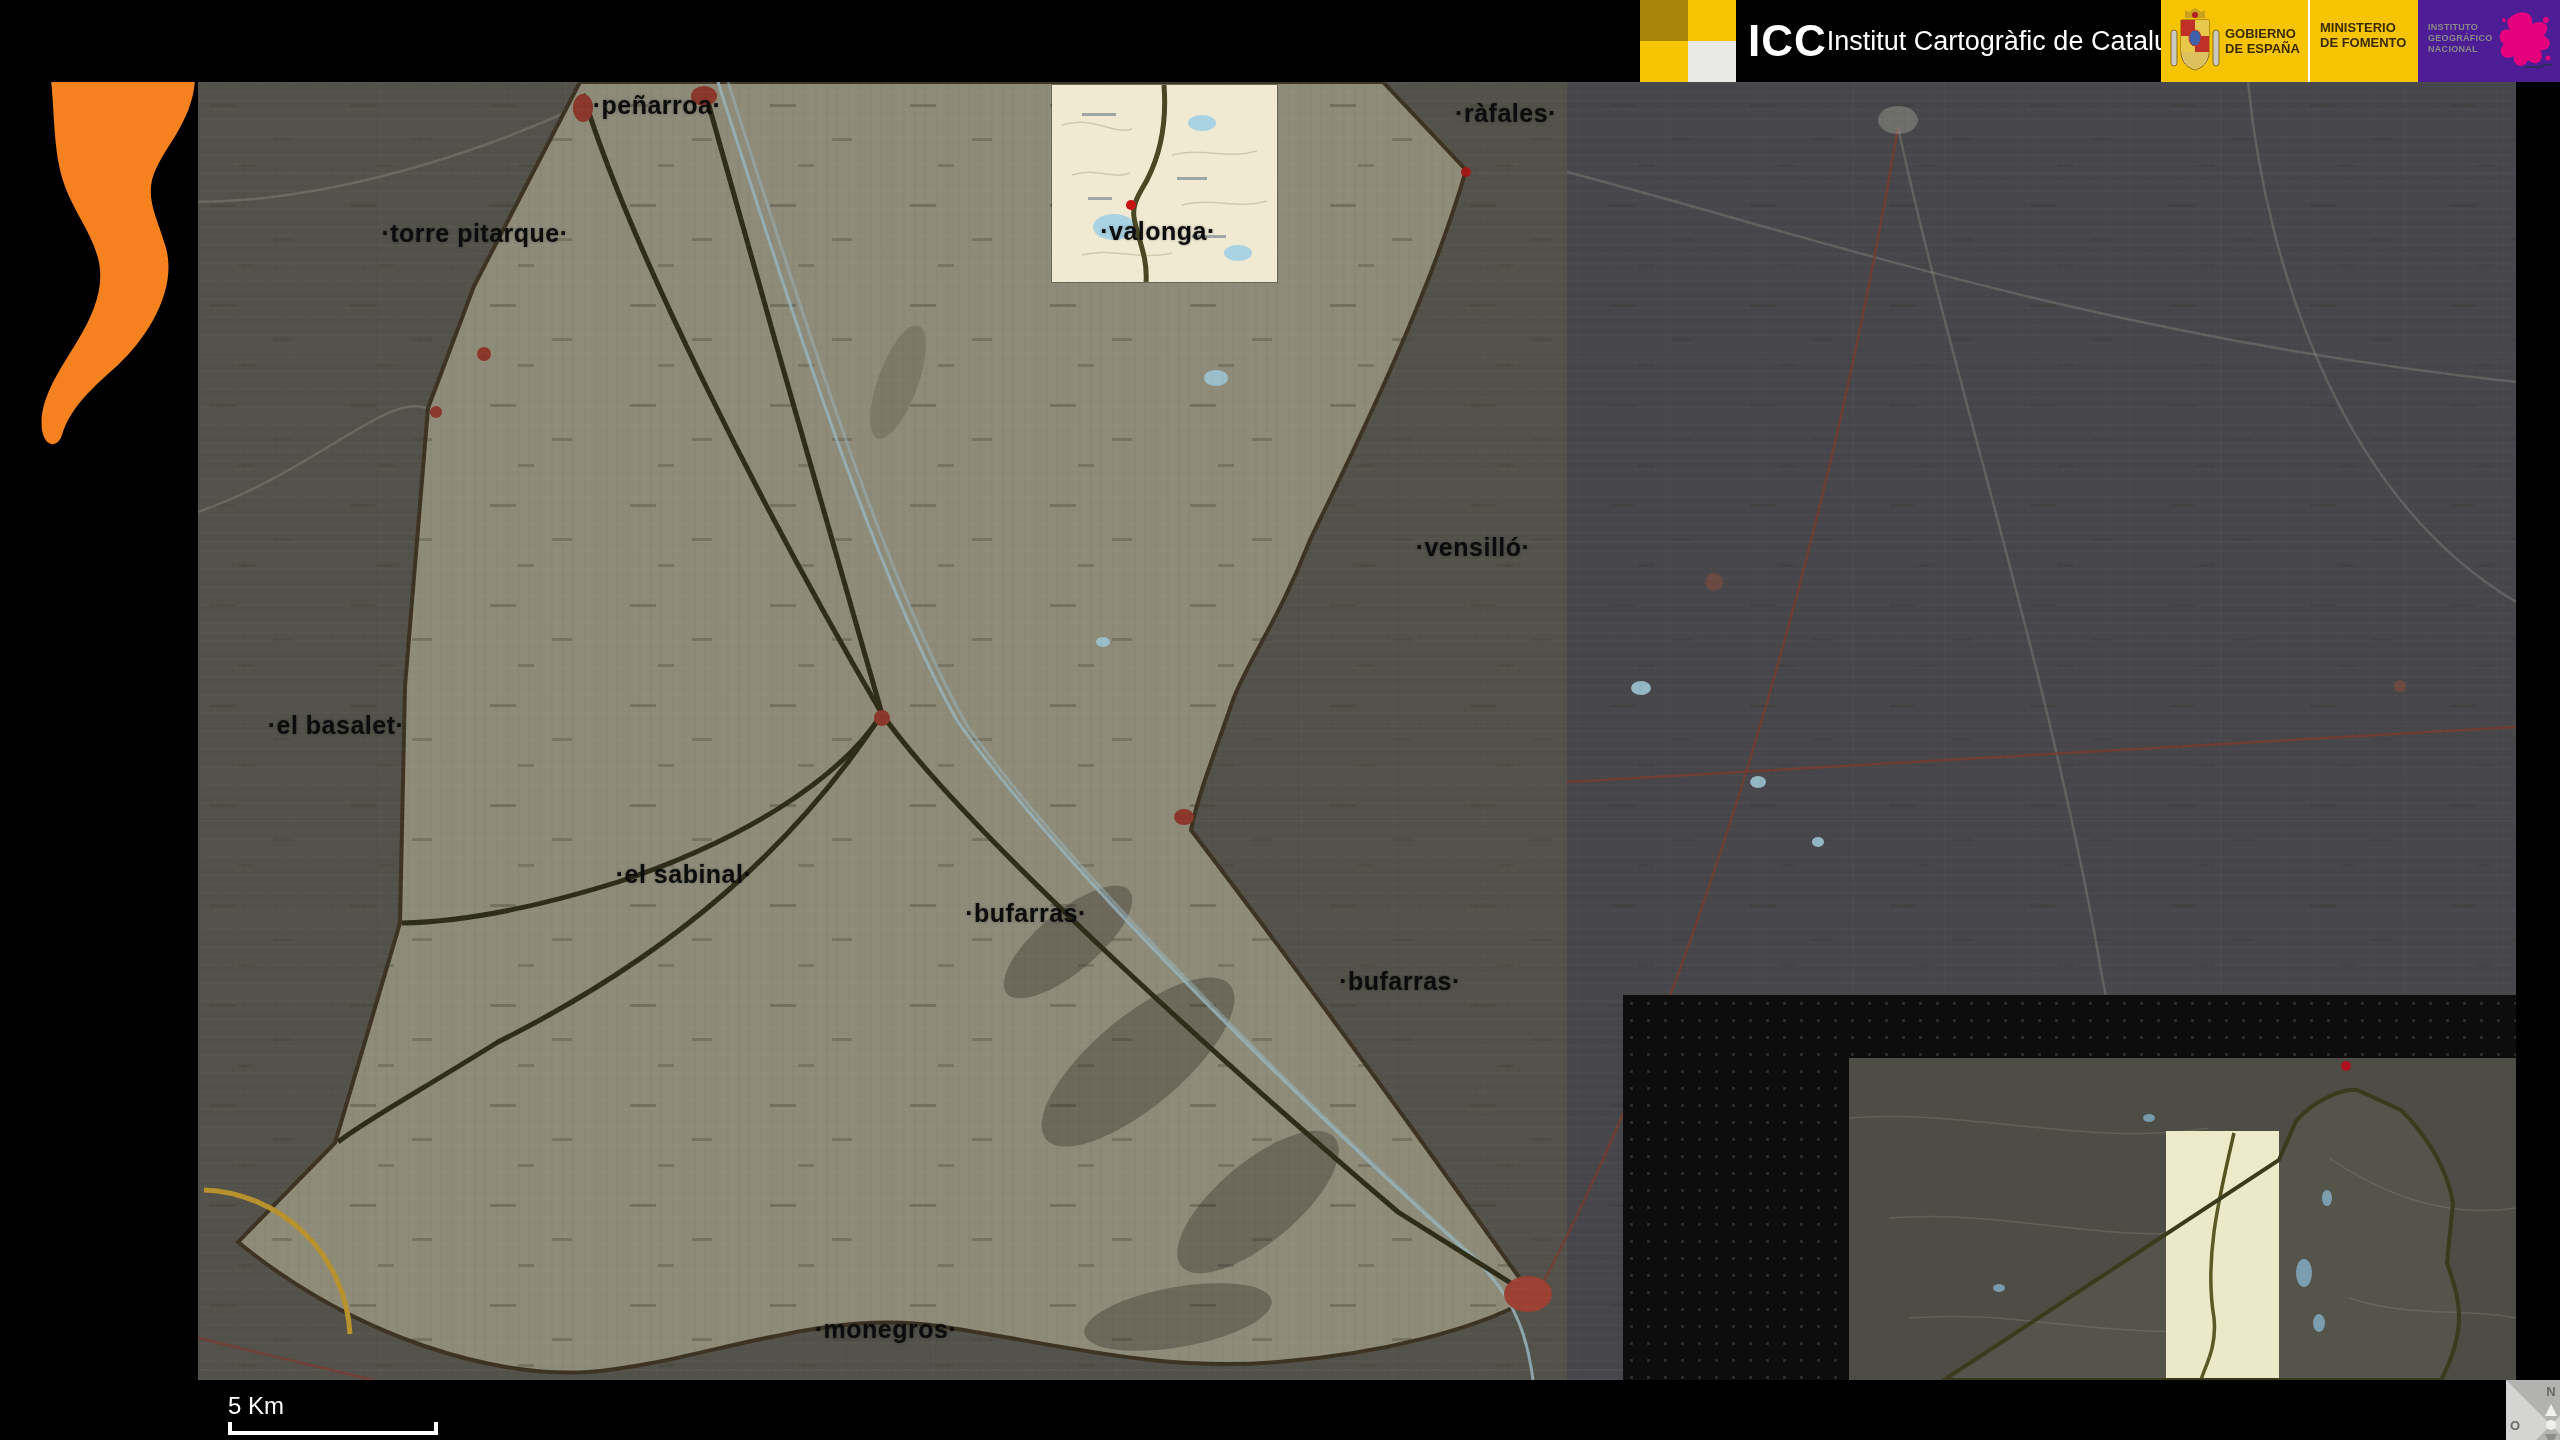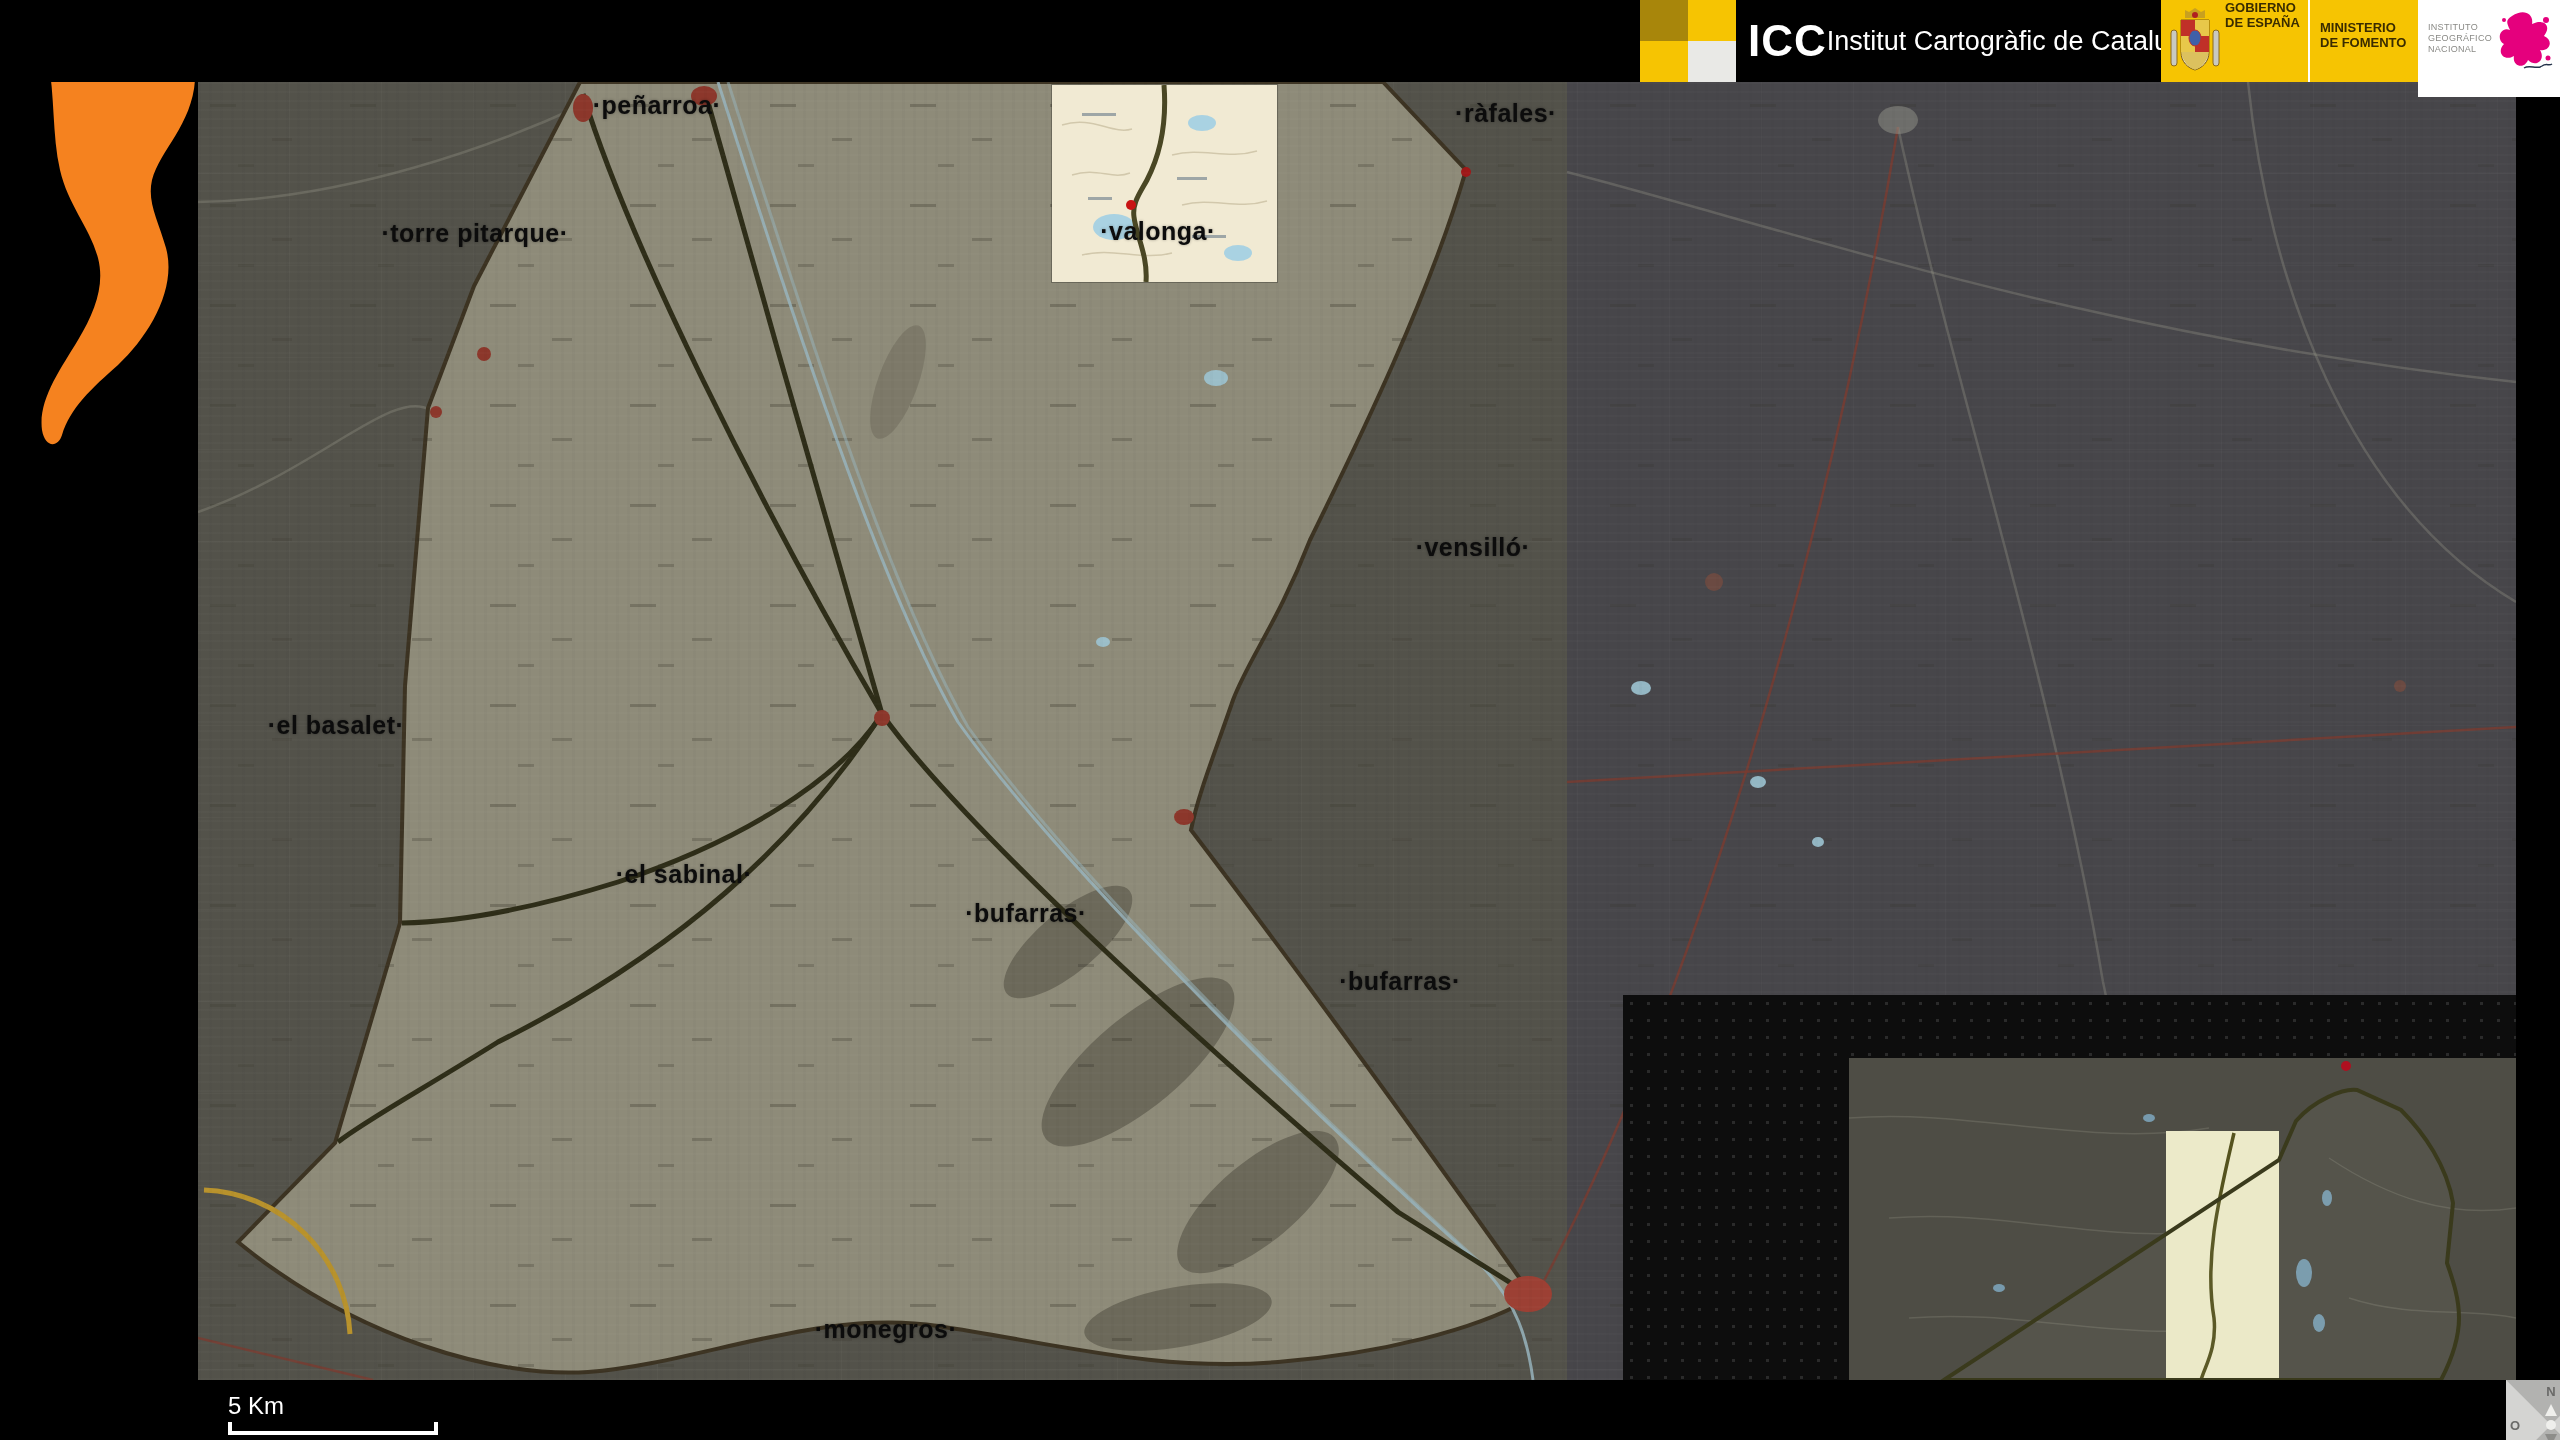--- a/index.html
+++ b/index.html
@@ -11,25 +11,25 @@
   .header{position:absolute;left:0;top:0;width:2560px;height:82px;background:#000;z-index:40;}
   .quad{position:absolute;left:1640px;top:0;width:95px;height:82px;}
   .quad div{position:absolute;width:48px;height:41px;}
   .q-tl{left:0;top:0;background:#a8860b;}
   .q-tr{left:48px;top:0;background:#f6c402;}
   .q-bl{left:0;top:41px;background:#f6c402;}
   .q-br{left:48px;top:41px;background:#e9e9e6;}
   .brand{position:absolute;left:1748px;top:0;height:82px;display:flex;align-items:center;color:#fff;}
   .brand .abbr{font-size:44px;font-weight:bold;letter-spacing:1px;}
   .brand .name{font-size:27px;font-weight:400;}
-  .gob{position:absolute;left:2161px;top:0;width:257px;height:82px;background:#f6c402;display:flex;}
+  .gob{position:absolute;left:2161px;top:0;width:257px;height:82px;background:#f6c402;display:flex;align-items:center;}
   .gob .txt{font-size:13px;font-weight:bold;color:#3a2c00;line-height:15px;}
   .gob-sep{position:absolute;left:2308px;top:0;width:2px;height:82px;background:#fff;}
   .min-txt{position:absolute;left:2320px;top:0;width:95px;height:70px;display:flex;align-items:center;font-size:13px;font-weight:bold;color:#3a2c00;line-height:15px;}
-  .ign{position:absolute;left:2418px;top:0;width:142px;height:97px;background:#ffffff;}
+  .ign{position:absolute;left:2418px;top:0;width:142px;height:82px;background:#4c1d95;font-weight:bold;}
   .ign .txt{position:absolute;left:10px;top:22px;font-size:9px;color:#8a8a86;line-height:11px;letter-spacing:.3px;}
   .coa{position:absolute;left:8px;top:8px;}
 
   
   .rail{position:absolute;left:0;top:0;width:198px;height:1440px;background:#000;z-index:35;}
   .fineprint{position:absolute;left:9px;height:4px;border-radius:2px;}
   .fp1{top:7px;width:128px;background:#b53a1c;opacity:.9;}
   .fp2{top:17px;width:196px;background:#ded9cb;opacity:.75;}
 
   

